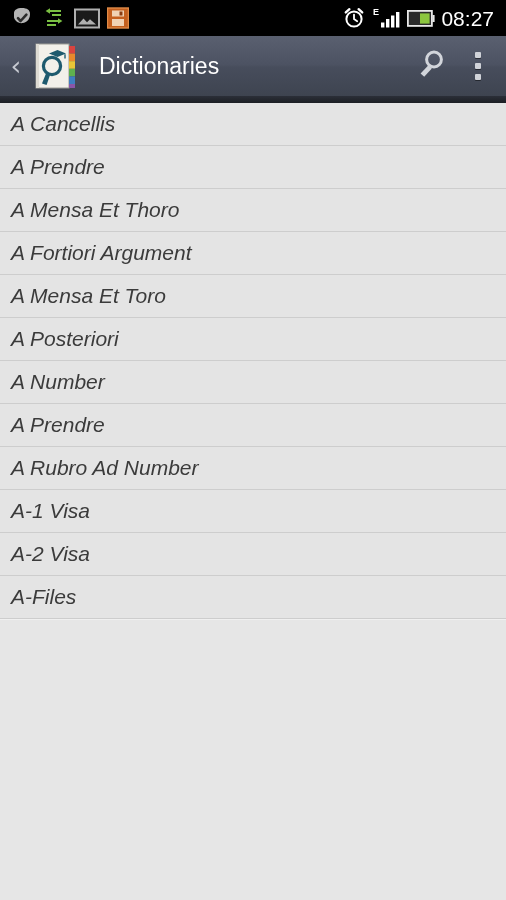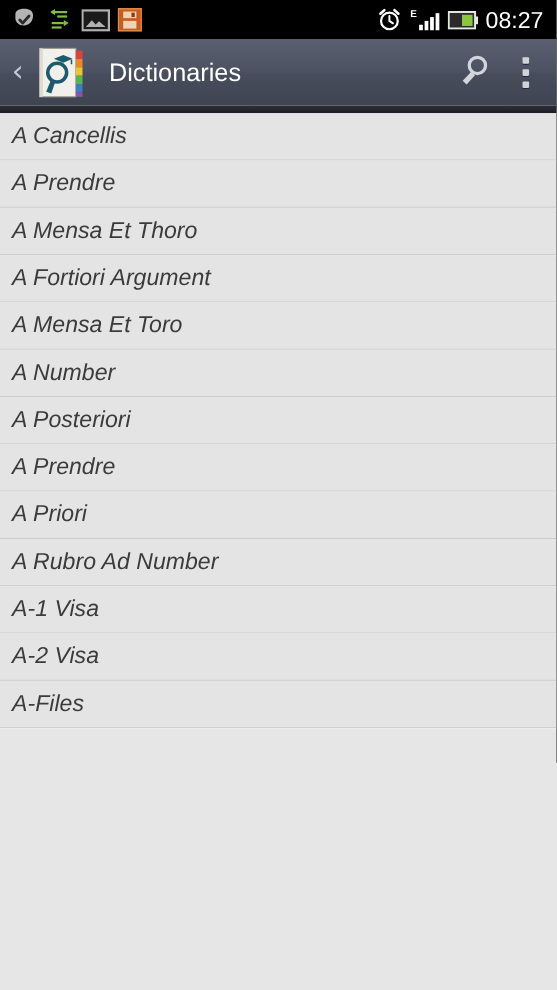--- a/index.html
+++ b/index.html
@@ -314,32 +314,29 @@
       <div class="list-item">
         <span class="list-item-label">A Mensa Et Thoro</span>
       </div>
       <div class="list-item">
         <span class="list-item-label">A Fortiori Argument</span>
       </div>
       <div class="list-item">
         <span class="list-item-label">A Mensa Et Toro</span>
       </div>
       <div class="list-item">
+        <span class="list-item-label">A Posteriori</span>
+      </div>
+      <div class="list-item">
         <span class="list-item-label">A Number</span>
       </div>
       <div class="list-item">
-        <span class="list-item-label">A Posteriori</span>
-      </div>
-      <div class="list-item">
         <span class="list-item-label">A Prendre</span>
       </div>
       <div class="list-item">
-        <span class="list-item-label">A Priori</span>
-      </div>
-      <div class="list-item">
         <span class="list-item-label">A Rubro Ad Number</span>
       </div>
       <div class="list-item">
         <span class="list-item-label">A-1 Visa</span>
       </div>
       <div class="list-item">
         <span class="list-item-label">A-2 Visa</span>
       </div>
       <div class="list-item">
         <span class="list-item-label">A-Files</span>

